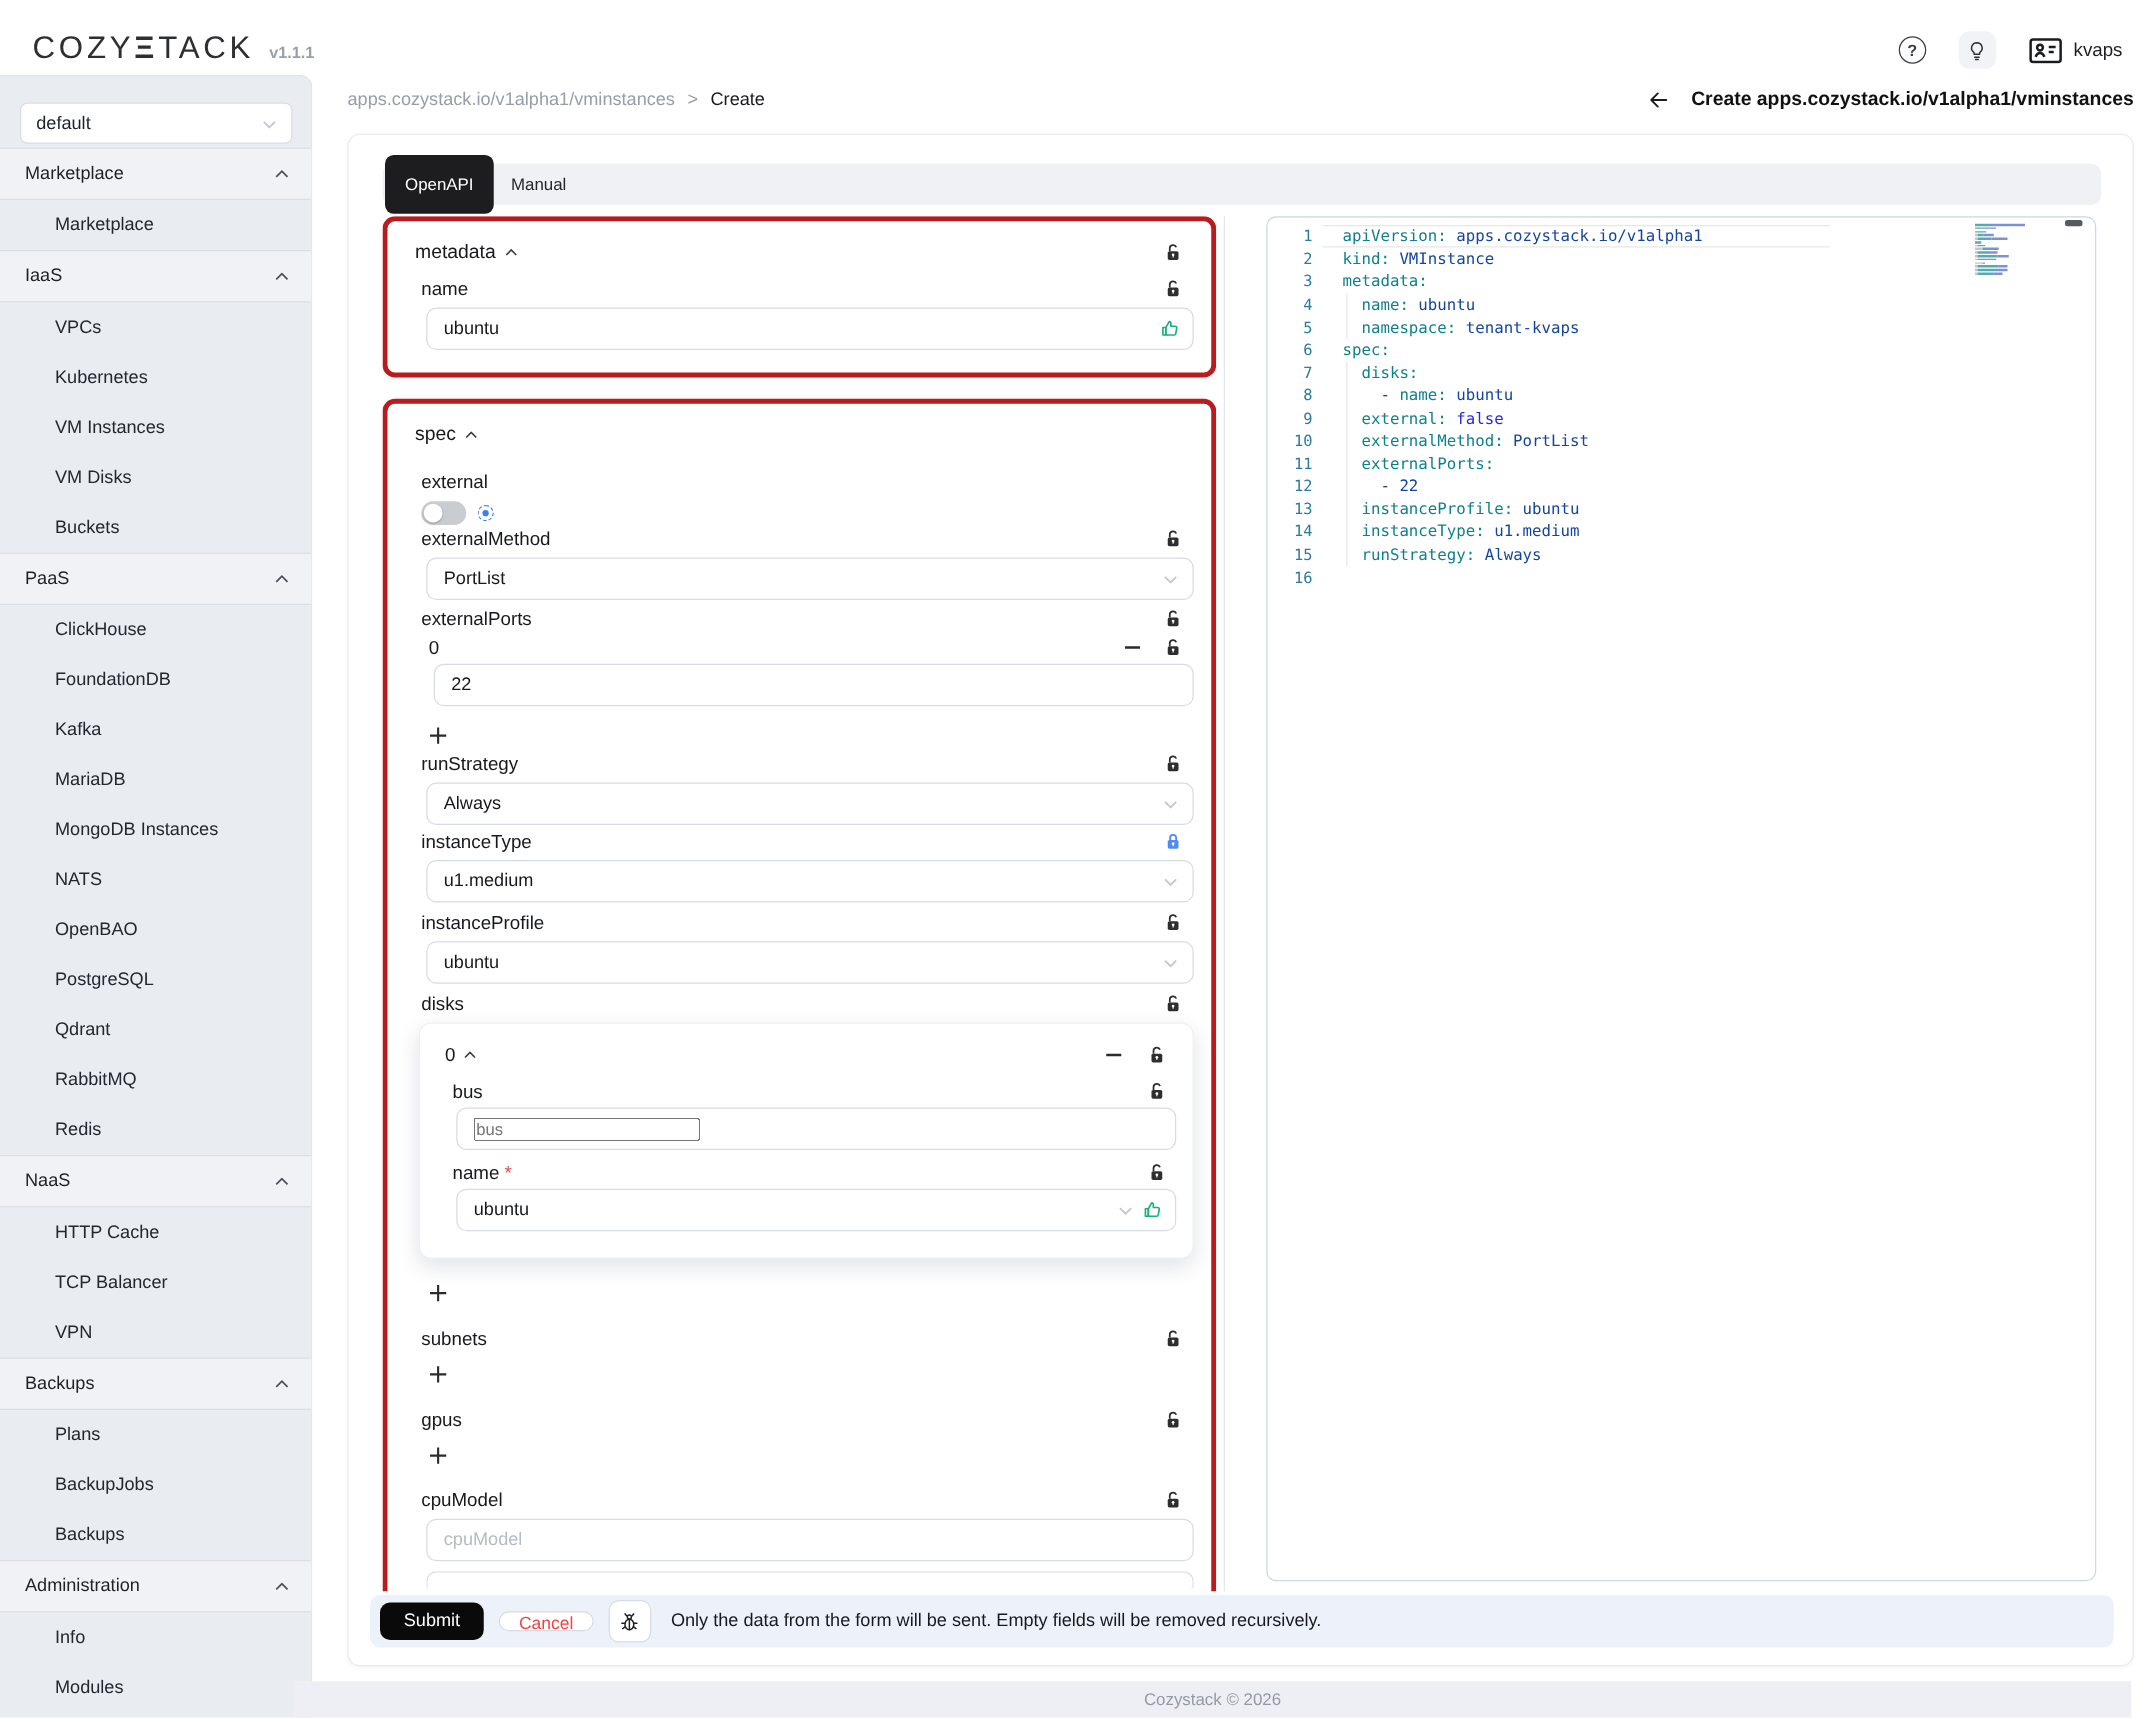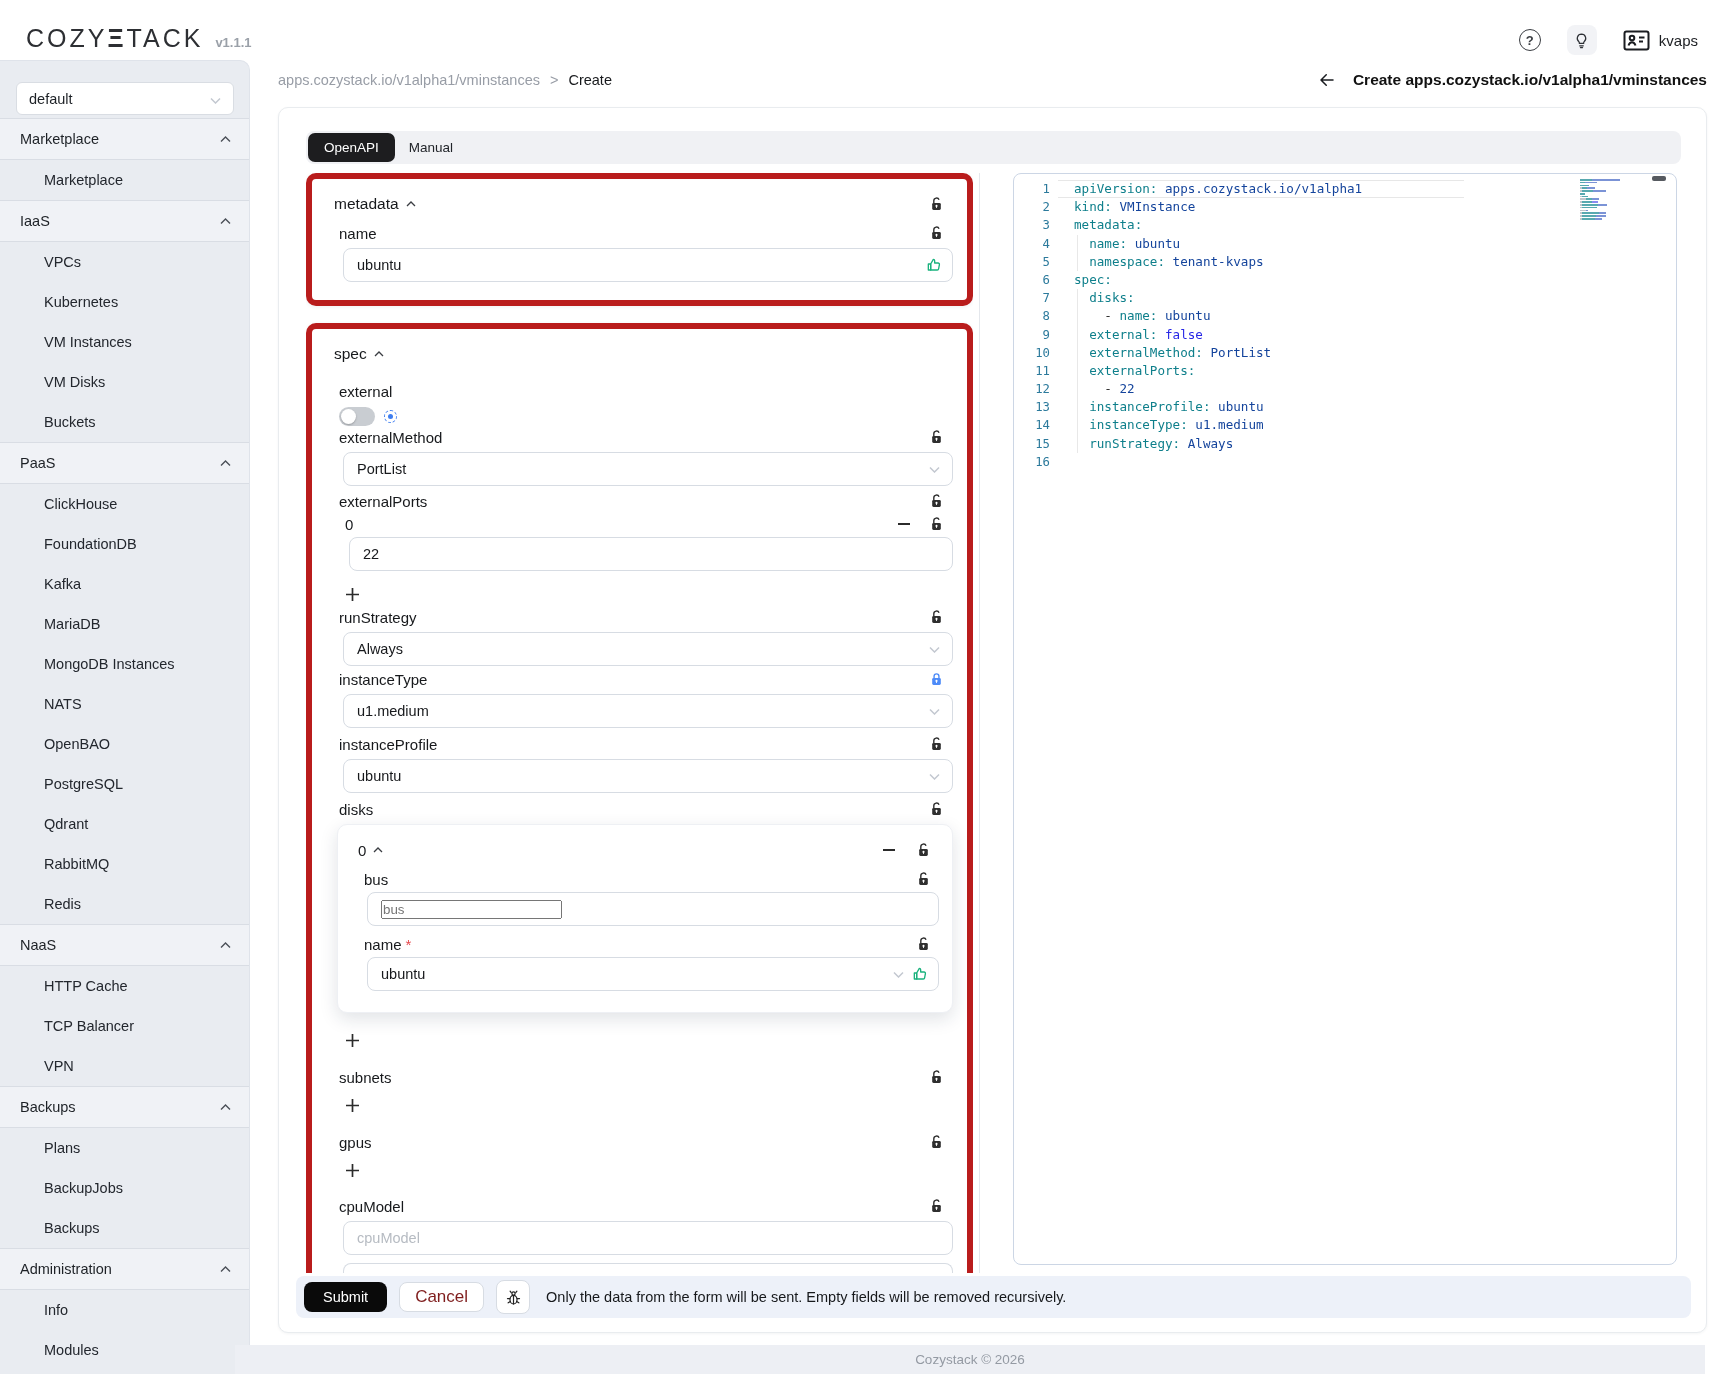--- a/index.html
+++ b/index.html
@@ -30,28 +30,28 @@
   .crumb-path { color:#989da6; }
   .crumb-sep { color:#989da6; }
   .crumb-cur { color:#17191c; }
   .page-head-right { position:absolute; right:13px; top:60px; height:40px; display:flex; align-items:center; gap:16px; }
   .page-title { font-size:15.5px; font-weight:700; color:#111; }
 
   
   .main-card { position:absolute; left:278px; top:107px; width:1429px; height:1226px; background:#fff; border:1px solid #e9ecef; border-radius:10px; box-shadow:0 1px 3px rgba(20,30,50,.05); }
 
   .tabstrip { position:absolute; left:27px; top:23px; width:1375px; height:33px; background:#f0f1f4; border-radius:8px; display:flex; align-items:center; padding:2px; }
-  .tab-active { height:29px; background:#1d1d1f; color:#fff; border-radius:7px; display:flex; align-items:center; padding:0 16px; font-size:13.5px; cursor:pointer; }
+  .tab-active { height:47px; background:#1d1d1f; color:#fff; border-radius:7px; display:flex; align-items:center; padding:0 16px; font-size:13.5px; cursor:pointer; }
   .tab-plain { margin-left:14px; font-size:13.5px; color:#22252a; cursor:pointer; }
 
   
   .form-col { position:absolute; left:27px; top:65px; width:667px; height:1100px; overflow:hidden; }
   .form-scroll-divider { position:absolute; left:700px; top:65px; width:1px; height:1100px; background:#e4e7ec; }
 
-  .card { background:#fff; border:6px solid #b91c1c; border-radius:10px; box-shadow:0 1px 4px rgba(20,30,50,.07); position:relative; }
+  .card { background:#fff; border:4px solid #b91c1c; border-radius:10px; box-shadow:0 1px 4px rgba(20,30,50,.07); position:relative; }
   .meta-card { padding:14px 0 18px; }
   .spec-card { margin-top:17px; padding:14px 0 60px; }
 
   .sec-title-row { position:relative; height:22px; display:flex; align-items:center; gap:7px; padding-left:22px; font-size:15.5px; color:#17191c; }
   .f-label-row { position:relative; height:20px; display:flex; align-items:center; gap:4px; padding-left:27px; font-size:15px; color:#17191c; }
   .req { color:#e5484d; font-size:15px; }
   .lock-abs { position:absolute; right:24px; top:50%; transform:translateY(-50%); display:flex; cursor:pointer; }
   .minus-abs { position:absolute; right:56px; top:50%; transform:translateY(-50%); display:flex; cursor:pointer; }
 
   .f-control { position:relative; margin:5px 14px 0 31px; height:34px; border:1px solid #d7dce3; border-radius:8px; background:#fff; display:flex; align-items:center; padding:0 13px; font-size:14.5px; color:#17191c; }
@@ -96,21 +96,21 @@
   .tk { color:#0e7f8b; } .tv { color:#14449c; } .tw { color:#2727e6; } .tp { color:#333; }
   .indent-guide { position:absolute; left:63px; width:1px; background:#e8e8e8; }
   .minimap { position:absolute; right:56px; top:5px; width:40px; }
   .mm-line { height:1.6px; margin-bottom:1.2px; display:flex; }
   .mm-line span { height:100%; display:block; }
   .mm-slider { position:absolute; right:10px; top:2px; width:14px; height:5px; background:#565a60; border-radius:2px; }
 
   
   .footer-bar { position:absolute; left:17px; top:1168px; width:1395px; height:42px; background:#edf1f9; border-radius:8px; display:flex; align-items:center; padding-left:8px; gap:12px; }
   .btn-submit { height:30px; background:#0a0a0a; color:#fff; border:none; border-radius:8px; padding:0 19px; font-size:14.5px; font-family:"Liberation Sans", sans-serif; cursor:pointer; }
-  .btn-cancel { height:30px; background:#fff; color:#7f1d1d; border:1px solid #d7dce3; border-radius:8px; padding:0 15px; font-size:17px; font-family:"Liberation Sans", sans-serif; cursor:pointer; }
+  .btn-cancel { height:16px; background:#fff; color:#ef4444; border:1px solid #d7dce3; border-radius:8px; padding:0 15px; font-size:14px; font-family:"Liberation Sans", sans-serif; cursor:pointer; }
   .btn-bug { width:34px; height:34px; background:#fff; border:1px solid #d7dce3; border-radius:8px; display:flex; align-items:center; justify-content:center; cursor:pointer; }
   .footer-note { font-size:14.5px; color:#17191c; margin-left:4px; }
 
   
   .page-footer { position:absolute; left:235px; top:1345px; width:1470px; height:29px; background:#edeff4; display:flex; align-items:center; justify-content:center; font-size:13.5px; color:#949aa3; }
 </style>
 </head>
 <body>
 
 <div class="app-header">

